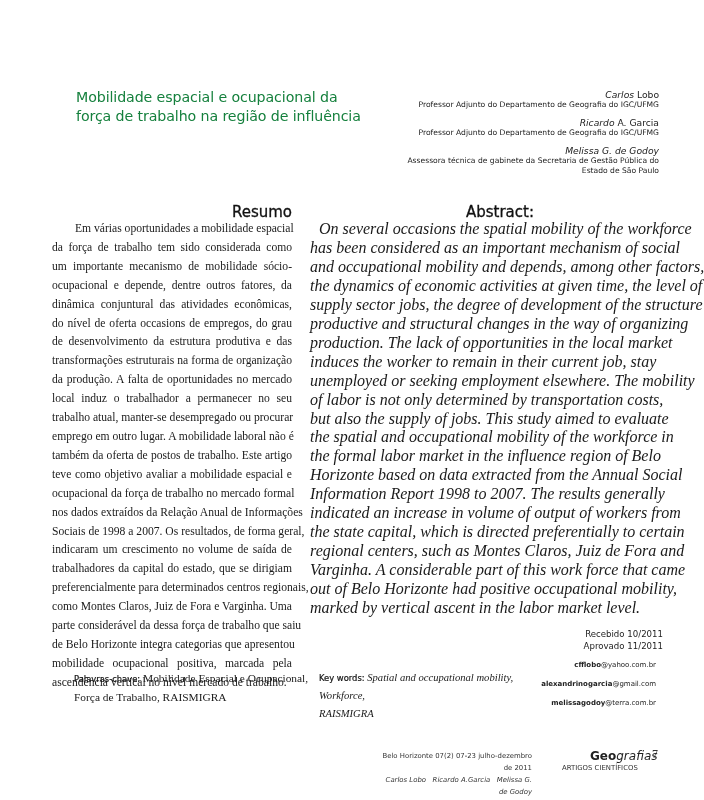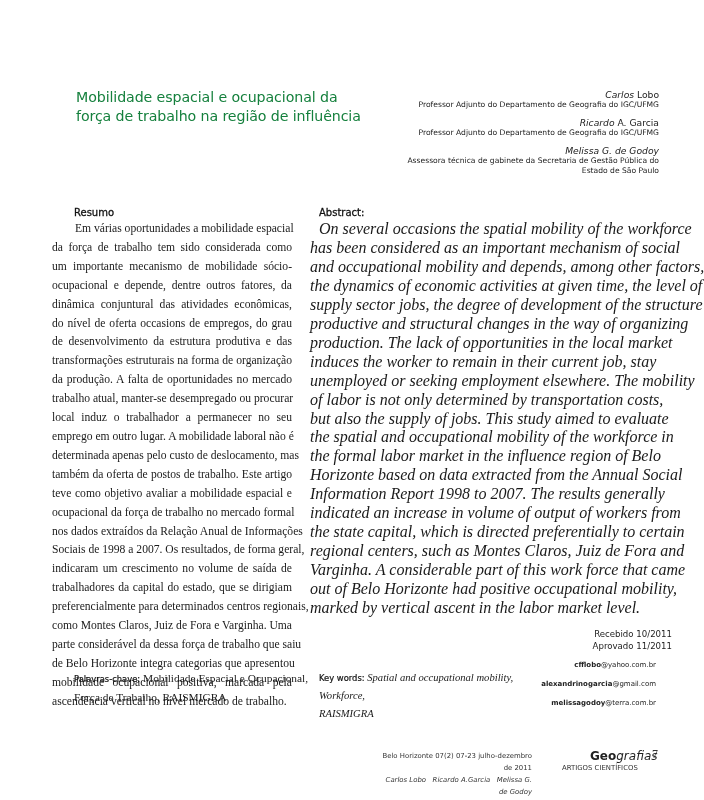--- a/index.html
+++ b/index.html
@@ -12,35 +12,35 @@
     }
     .authors { position: absolute; right: 45px; top: 89px; width: 260px; text-align: right; }
     .author-name { font-family: "DejaVu Sans", sans-serif; font-size: 9.2px; line-height: 11px; color: #222; }
     .author-name i { font-style: italic; }
     .author-aff { font-family: "DejaVu Sans", sans-serif; font-size: 7.6px; line-height: 10px; color: #222; margin-bottom: 7px; }
 
     .col { position: absolute; }
     .col-left { left: 52px; top: 206px; width: 240px; }
     .col-right { left: 310px; top: 206px; width: 224px; }
 
-    .heading { font-family: "DejaVu Sans", sans-serif; font-size: 10px; font-weight: bold; line-height: 13px; color: #111; }
+    .heading { font-family: "DejaVu Sans", sans-serif; font-size: 15px; font-weight: bold; line-height: 13px; color: #111; text-align: right; }
     .col-left .heading { padding-left: 22px; font-weight: normal; -webkit-text-stroke: 0.3px #111; }
     .col-right .heading { padding-left: 9px; font-weight: normal; -webkit-text-stroke: 0.3px #111; }
 
     .lines { margin-top: 1px; }
     .line {
       font-family: "Liberation Serif", serif; font-size: 11.6px; line-height: 18.9px;
       white-space: nowrap; text-align: justify; text-align-last: justify; color: #1a1a1a;
     }
     .line.last { text-align-last: left; }
     .line.indent { padding-left: 23px; }
     .abs .line { font-style: italic; font-size: 16px; line-height: 18.95px; }
     .abs .line.indent { padding-left: 9px; }
 
-    .dates { position: absolute; right: 32px; top: 628px; text-align: right; font-family: "DejaVu Sans", sans-serif; font-size: 8.6px; line-height: 12px; color: #222; }
+    .dates { position: absolute; right: 41px; top: 628px; text-align: right; font-family: "DejaVu Sans", sans-serif; font-size: 8.6px; line-height: 12px; color: #222; }
     .emails { position: absolute; right: 48px; top: 656px; text-align: right; font-family: "DejaVu Sans", sans-serif; font-size: 7px; color: #222; }
     .email { line-height: 19px; }
     .email b { font-weight: bold; }
 
     .kw-left { position: absolute; left: 74px; top: 669px; width: 240px; }
     .kw-right { position: absolute; left: 319px; top: 669px; width: 225px; }
     .kw-label { font-family: "DejaVu Sans", sans-serif; font-size: 8.4px; color: #111; -webkit-text-stroke: 0.2px #111; }
     .kw-text { font-family: "Liberation Serif", serif; font-size: 11.4px; line-height: 18px; color: #1a1a1a; }
     .kw-right .kw-text { font-style: italic; font-size: 10.6px; }
 
@@ -83,24 +83,23 @@
   <div class="lines">
     <div class="line indent">Em várias oportunidades a mobilidade espacial</div>
     <div class="line">da força de trabalho tem sido considerada como</div>
     <div class="line">um importante mecanismo de mobilidade sócio-</div>
     <div class="line">ocupacional e depende, dentre outros fatores, da</div>
     <div class="line">dinâmica conjuntural das atividades econômicas,</div>
     <div class="line">do nível de oferta occasions de empregos, do grau</div>
     <div class="line">de desenvolvimento da estrutura produtiva e das</div>
     <div class="line">transformações estruturais na forma de organização</div>
     <div class="line">da produção. A falta de oportunidades no mercado</div>
+    <div class="line">local induz o trabalhador a permanecer no seu</div>
     <div class="line">trabalho atual, manter-se desempregado ou procurar</div>
-    <div class="line">local induz o trabalhador a permanecer no seu</div>
     <div class="line">emprego em outro lugar. A mobilidade laboral não é</div>
-    <div class="line">determinada apenas pelo custo de deslocamento, mas</div>
     <div class="line">também da oferta de postos de trabalho. Este artigo</div>
     <div class="line">teve como objetivo avaliar a mobilidade espacial e</div>
     <div class="line">ocupacional da força de trabalho no mercado formal</div>
     <div class="line">nos dados extraídos da Relação Anual de Informações</div>
     <div class="line">Sociais de 1998 a 2007. Os resultados, de forma geral,</div>
     <div class="line">indicaram um crescimento no volume de saída de</div>
     <div class="line">trabalhadores da capital do estado, que se dirigiam</div>
     <div class="line">preferencialmente para determinados centros regionais,</div>
     <div class="line">como Montes Claros, Juiz de Fora e Varginha. Uma</div>
     <div class="line">parte considerável da dessa força de trabalho que saiu</div>

